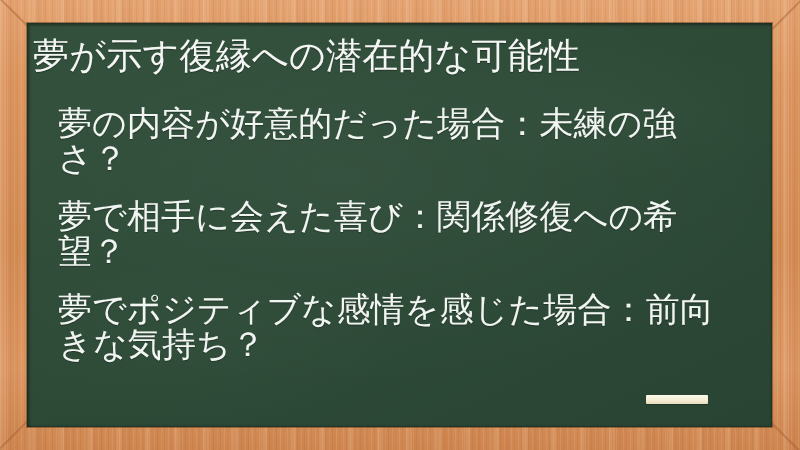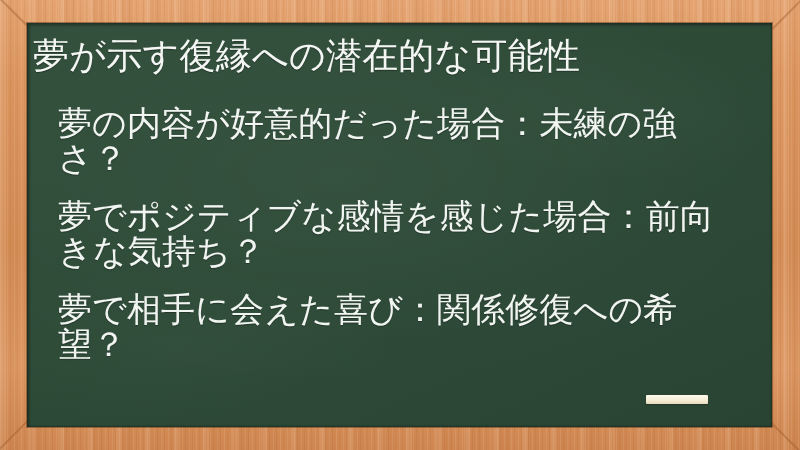--- a/index.html
+++ b/index.html
@@ -172,22 +172,22 @@
 
   <div class="board">
     <div class="board-haze"></div>
 
     <div class="board-inner">
 
       <div class="slide-title">夢が示す復縁への潜在的な可能性</div>
 
       <ul class="bullet-list">
         <li class="bullet-item">夢の内容が好意的だった場合：未練の強さ？</li>
+        <li class="bullet-item">夢で相手に会えた喜び：関係修復への希望？</li>
         <li class="bullet-item">夢でポジティブな感情を感じた場合：前向きな気持ち？</li>
-        <li class="bullet-item">夢で相手に会えた喜び：関係修復への希望？</li>
       </ul>
 
     </div>
   </div>
 
   <div class="chalk-stick"></div>
 
 </div>
 
 </body></html>

